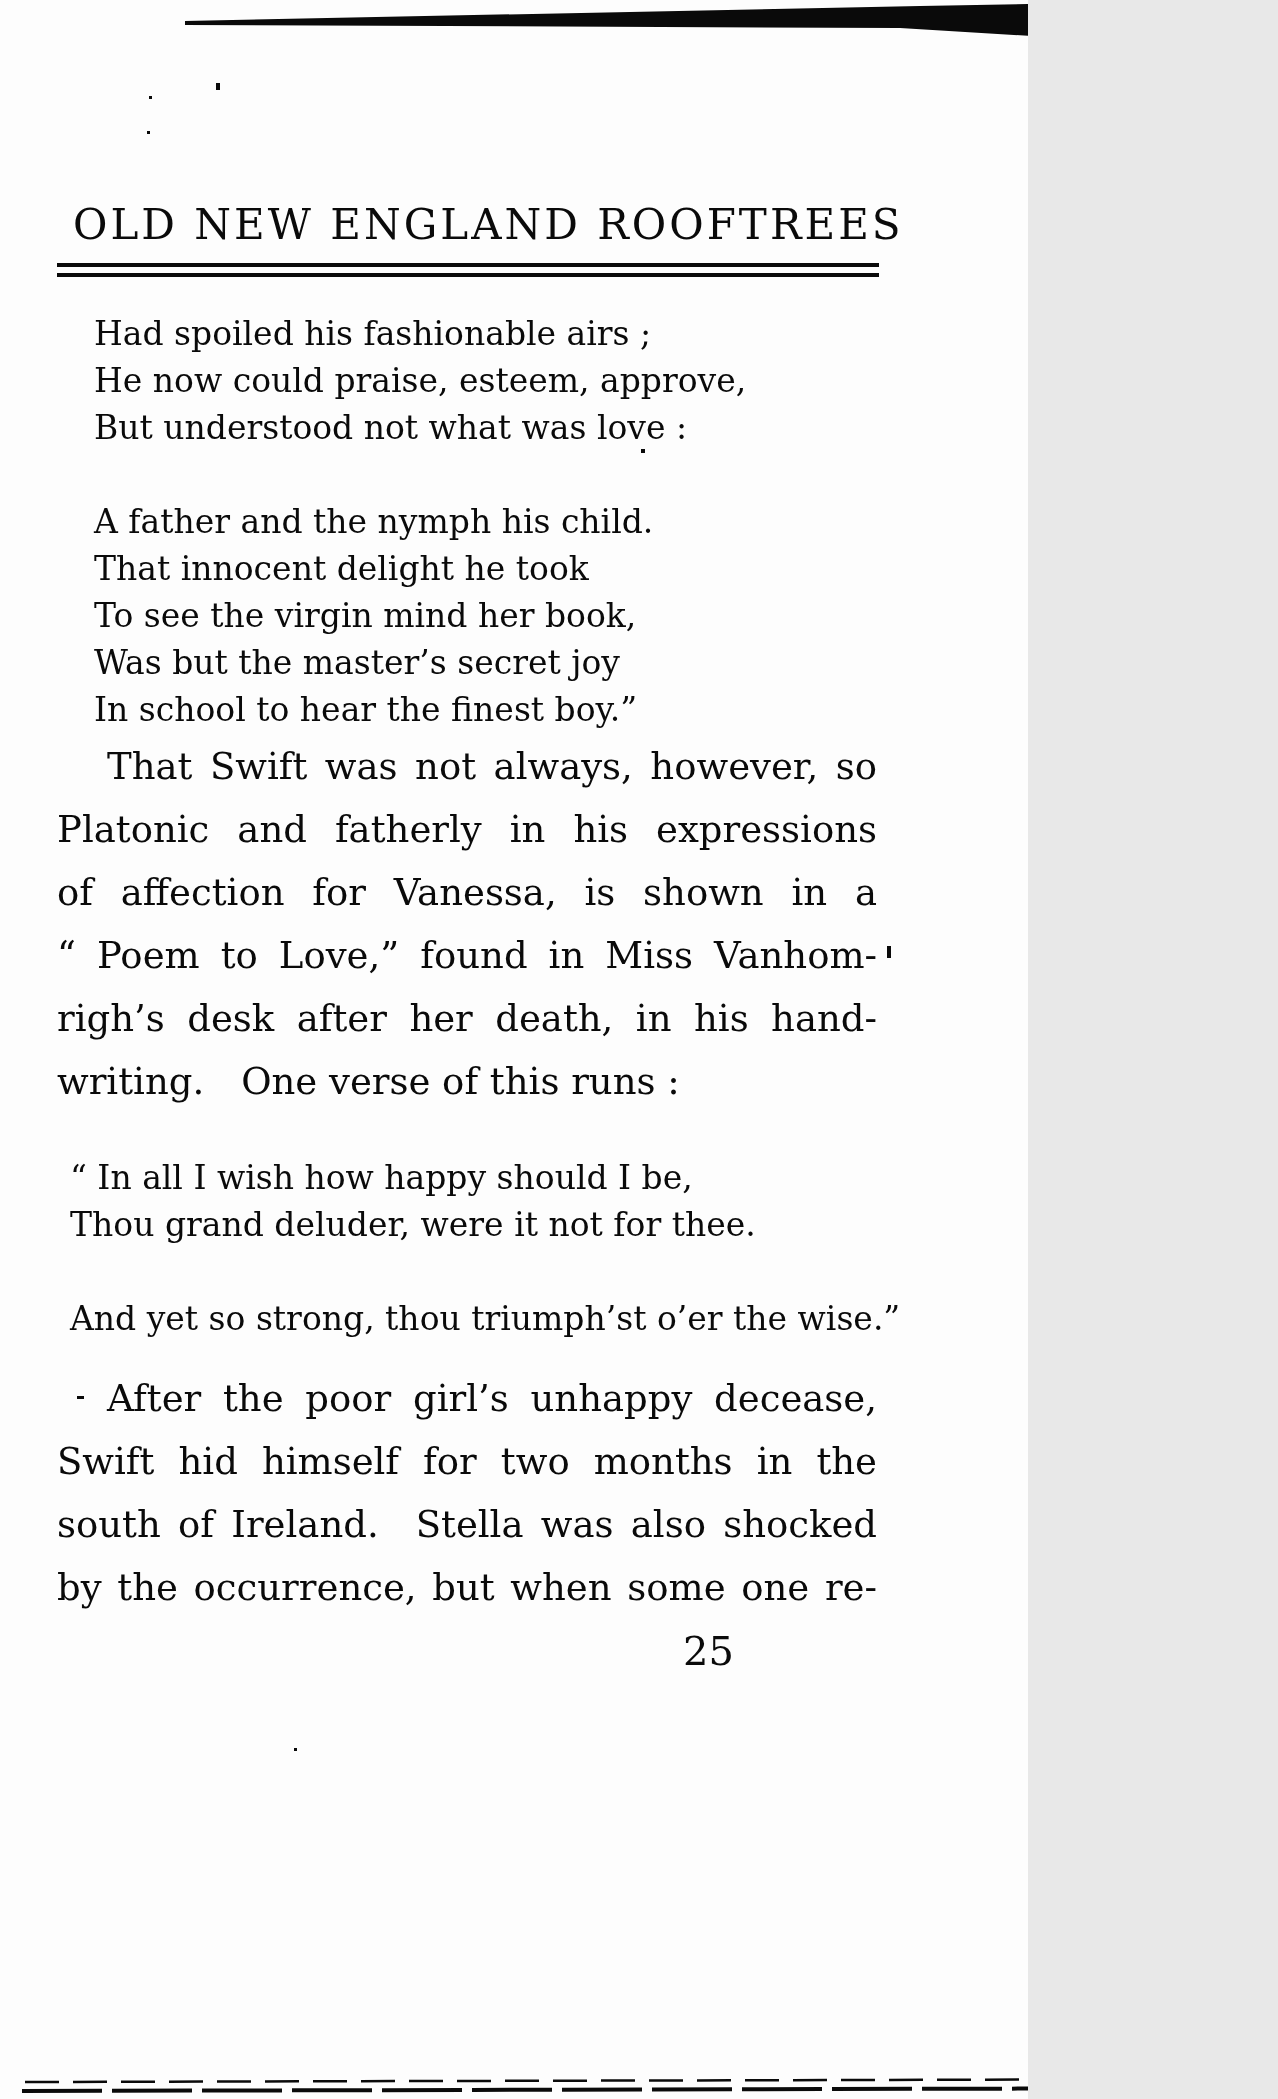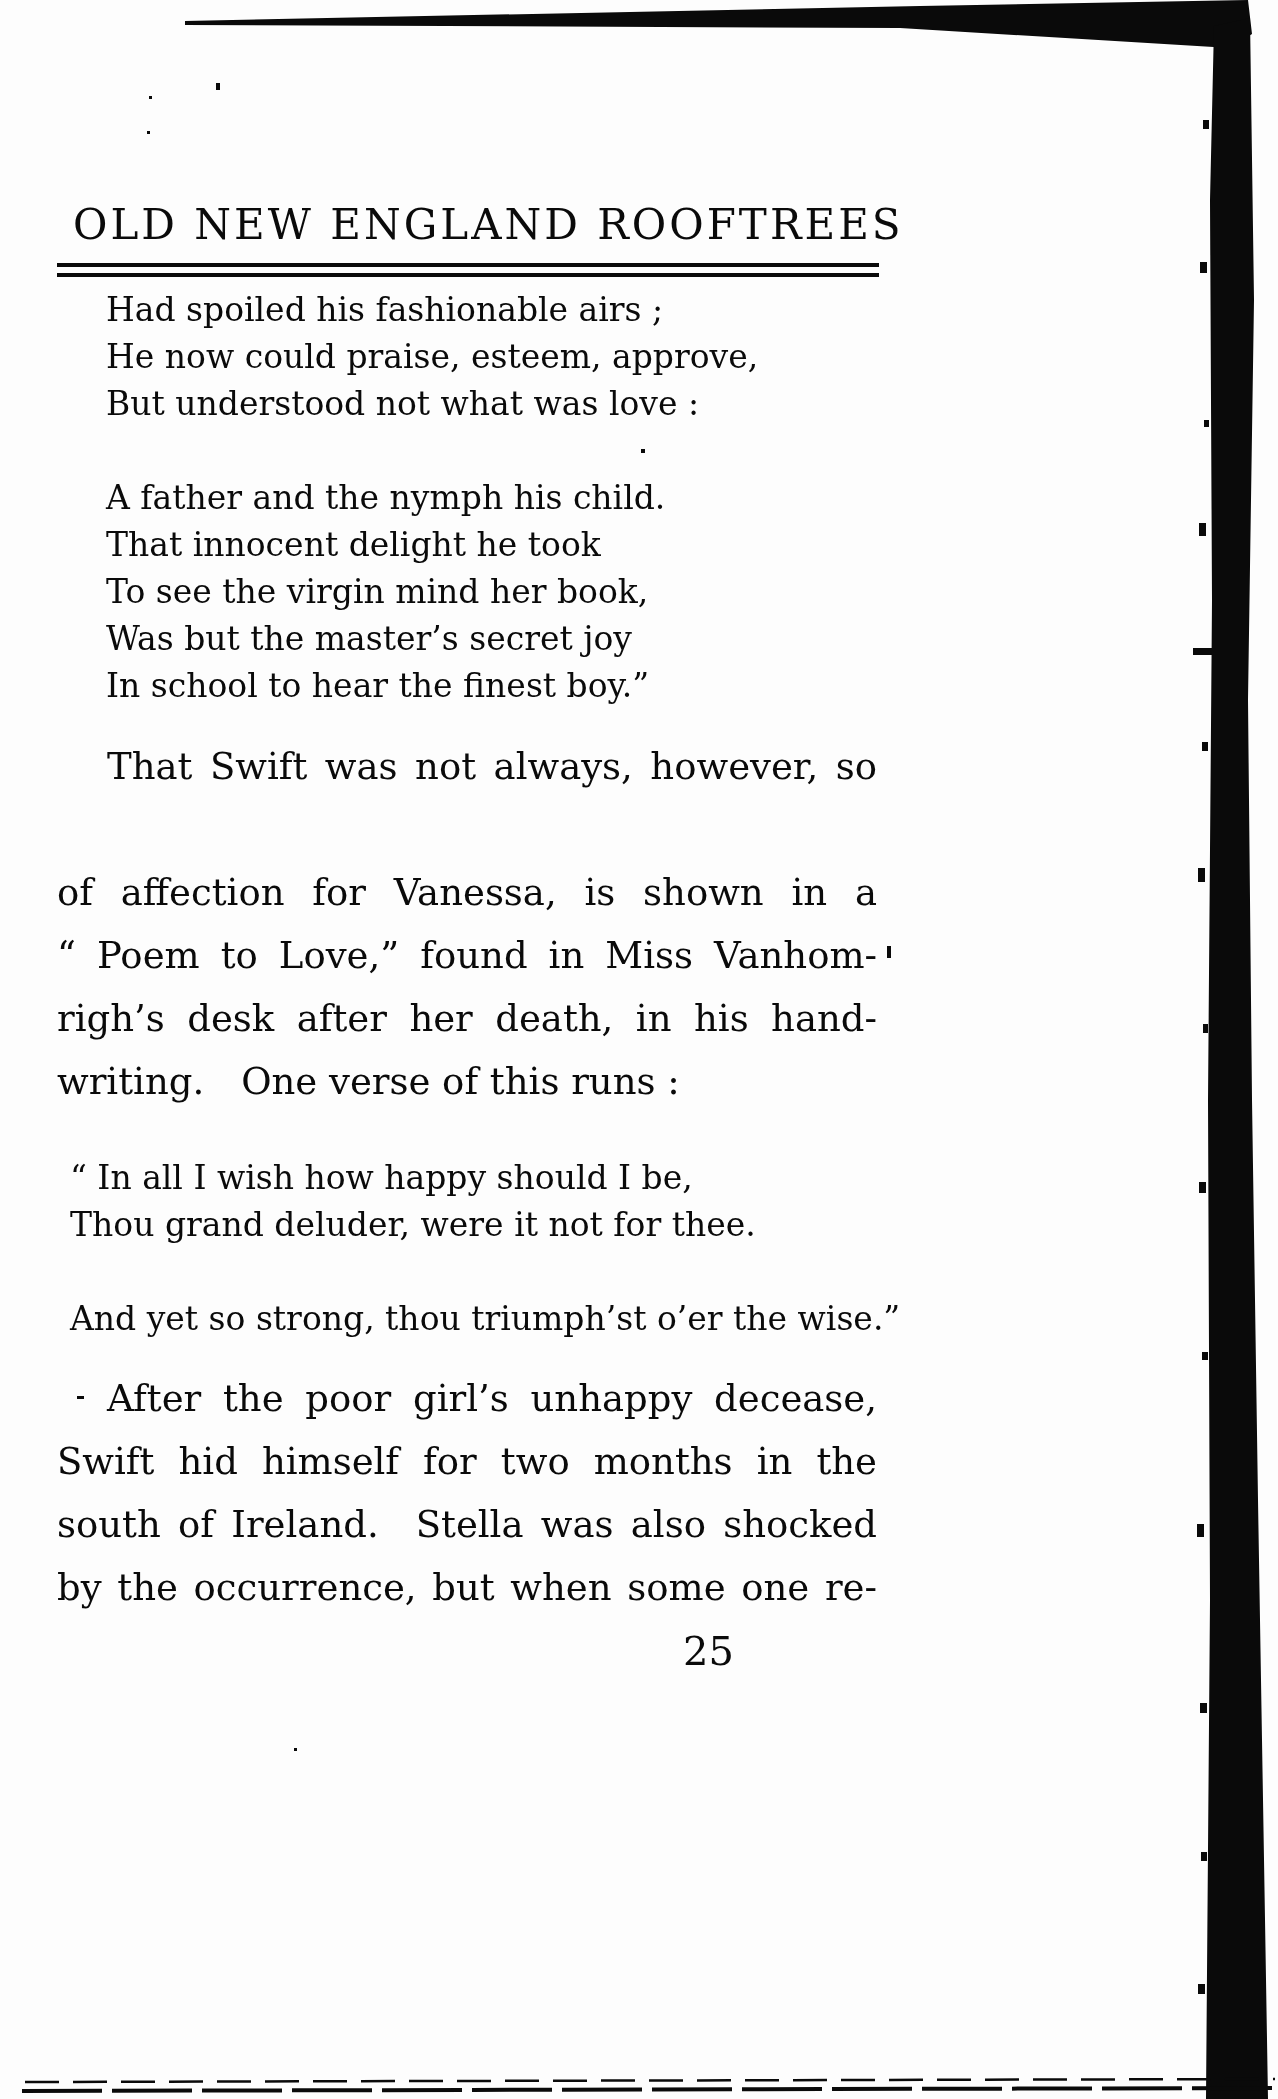--- a/index.html
+++ b/index.html
@@ -1,36 +1,36 @@
 <!DOCTYPE html>
 <html><head>
 <meta charset="utf-8">
 <style>
   html,body{margin:0;padding:0;background:#e8e8e8;}
   .page{
     position:relative;
-    width:1278px;height:2099px;
+    width:1028px;height:2099px;
     background:#fdfdfd;
     overflow:hidden;
     font-family:"DejaVu Serif", serif;
     color:#0a0a0a;
   }
   .scan-art{position:absolute;left:0;top:0;width:1278px;height:2099px;pointer-events:none;}
   .header-title{
     position:absolute;left:73px;top:200px;
     font-size:42px;letter-spacing:3px;white-space:nowrap;
     font-weight:normal;margin:0;
   }
   .chapter-rule{
     position:absolute;left:57px;top:263px;width:822px;height:6px;
     border-top:4px solid #0a0a0a;border-bottom:4px solid #0a0a0a;
   }
   .line{position:absolute;white-space:nowrap;line-height:1.1;}
   .poem{font-size:33px;}
-  .poem1{left:106px;}
+  .poem1{left:94px;margin-top:24px;}
   .poem2{left:70px;}
   .body-line{
     position:absolute;left:57px;width:820px;
     font-size:37px;line-height:1.15;
     text-align:justify;text-align-last:justify;
     white-space:normal;
   }
   .body-line.flush-left{text-align-last:left;}
   .indent{text-indent:50px;}
   .page-number{
@@ -86,20 +86,21 @@
   <div class="line poem poem1" style="top:292px">Had spoiled his fashionable airs ;</div>
   <div class="line poem poem1" style="top:339px">He now could praise, esteem, approve,</div>
   <div class="line poem poem1" style="top:386px">But understood not what was love :</div>
   <div class="line poem poem1" style="top:480px">A father and the nymph his child.</div>
   <div class="line poem poem1" style="top:527px">That innocent delight he took</div>
   <div class="line poem poem1" style="top:574px">To see the virgin mind her book,</div>
   <div class="line poem poem1" style="top:621px">Was but the master’s secret joy</div>
   <div class="line poem poem1" style="top:668px">In school to hear the finest boy.”</div>
 
   <div class="body-line indent" style="top:746px">That Swift was not always, however, so</div>
+  <div class="body-line" style="top:809px">Platonic and fatherly in his expressions</div>
   <div class="body-line" style="top:872px">of affection for Vanessa, is shown in a</div>
   <div class="body-line" style="top:935px">“ Poem to Love,” found in Miss Vanhom-</div>
   <div class="body-line" style="top:998px">righ’s desk after her death, in his hand-</div>
   <div class="body-line flush-left" style="top:1061px">writing. One verse of this runs :</div>
 
   <div class="line poem poem2" style="top:1160px">“ In all I wish how happy should I be,</div>
   <div class="line poem poem2" style="top:1207px">Thou grand deluder, were it not for thee.</div>
   <div class="line poem poem2" style="top:1301px">And yet so strong, thou triumph’st o’er the wise.”</div>
 
   <div class="body-line indent" style="top:1378px">After the poor girl’s unhappy decease,</div>

